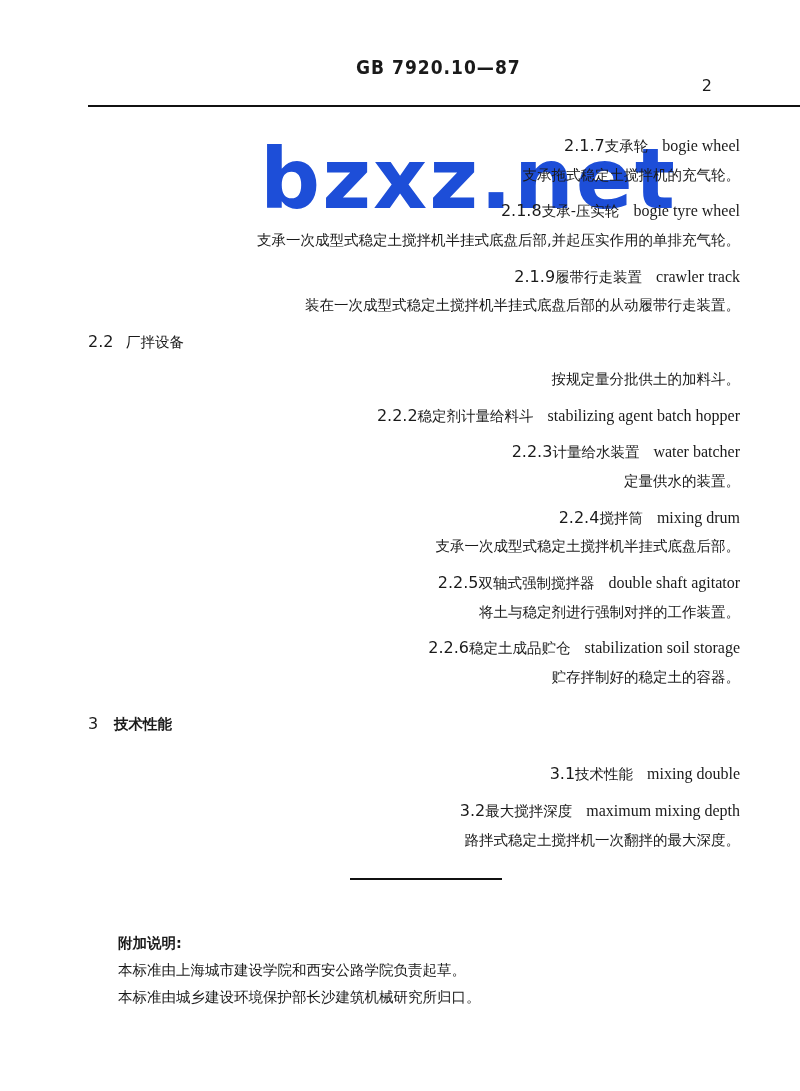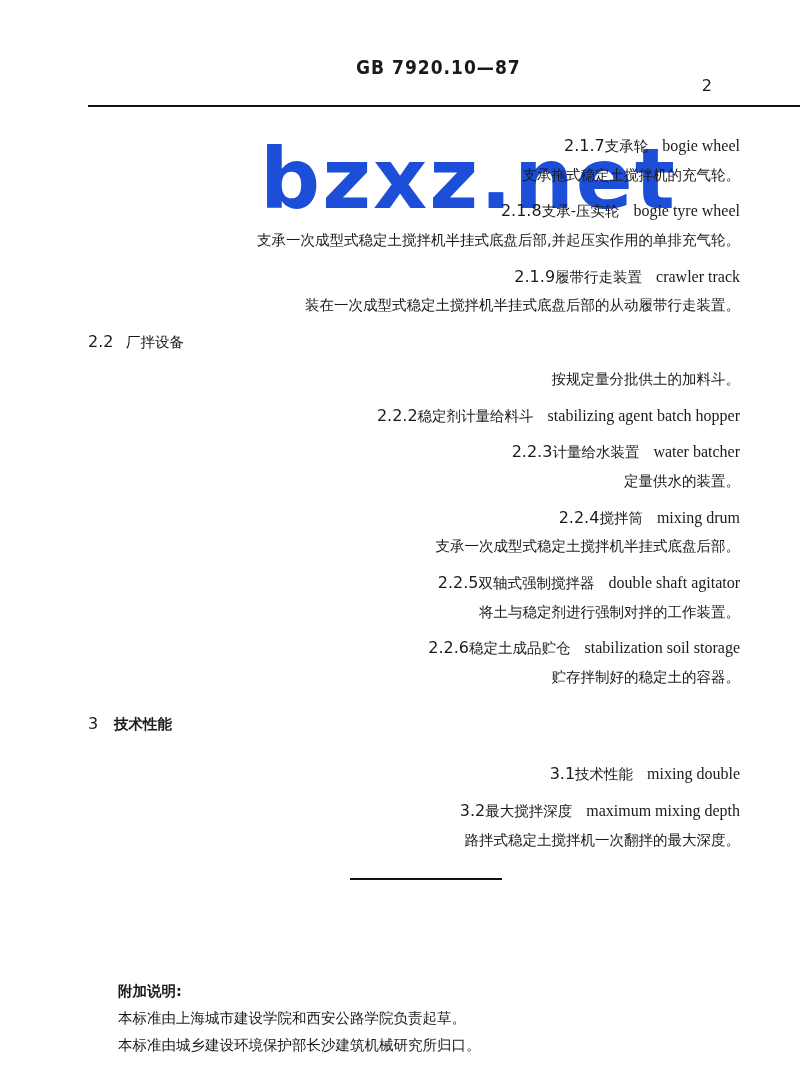--- a/index.html
+++ b/index.html
@@ -18,21 +18,21 @@
   .num3 { width:52px; }
   .num2 { width:38px; }
   .zh { font-family:"DejaVu Sans",sans-serif; font-size:14.5px; }
   .en { font-family:"Liberation Serif", serif; font-size:16px; margin-left:14px; }
   .def { padding-left:52px; }
   .def2 { padding-left:38px; }
   .bold { font-weight:bold; }
   .gap { height:10px; }
   .gap2 { height:14px; }
   .end-rule { position:absolute; top:878px; left:350px; width:152px; height:2px; background:#111; }
-  .notes { position:absolute; top:930px; left:118px;margin-top:48px; }
+  .notes { position:absolute; top:930px; left:118px; }
   .notes .line { font-family:"DejaVu Sans",sans-serif; font-size:14.5px; height:27px; line-height:27px; }
 </style>
 </head>
 <body>
 
 <div class="header-title">GB 7920.10—87</div>
 <div class="page-num">2</div>
 <div class="header-rule"></div>
 <div class="watermark">bzxz.net</div>
 

